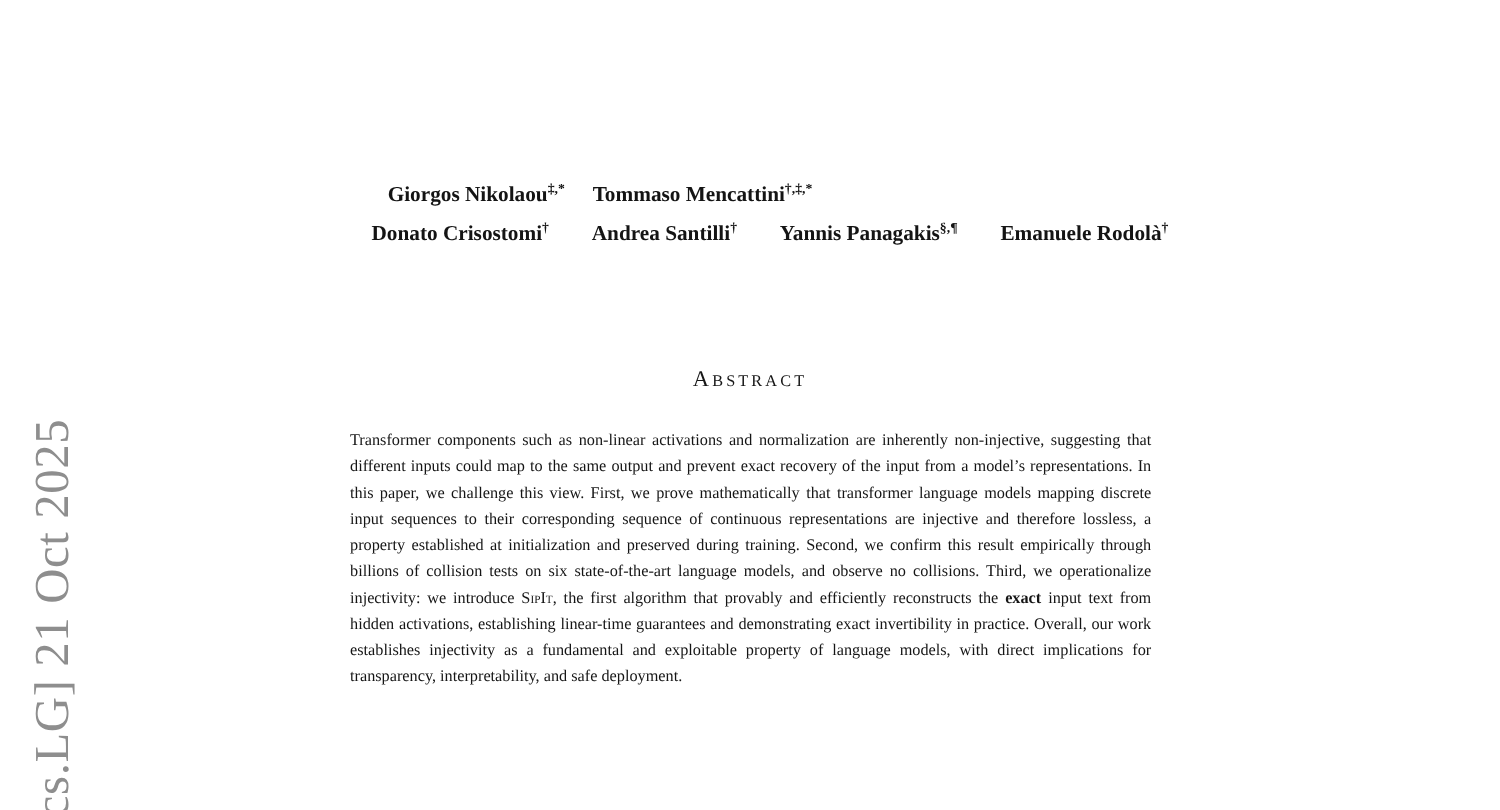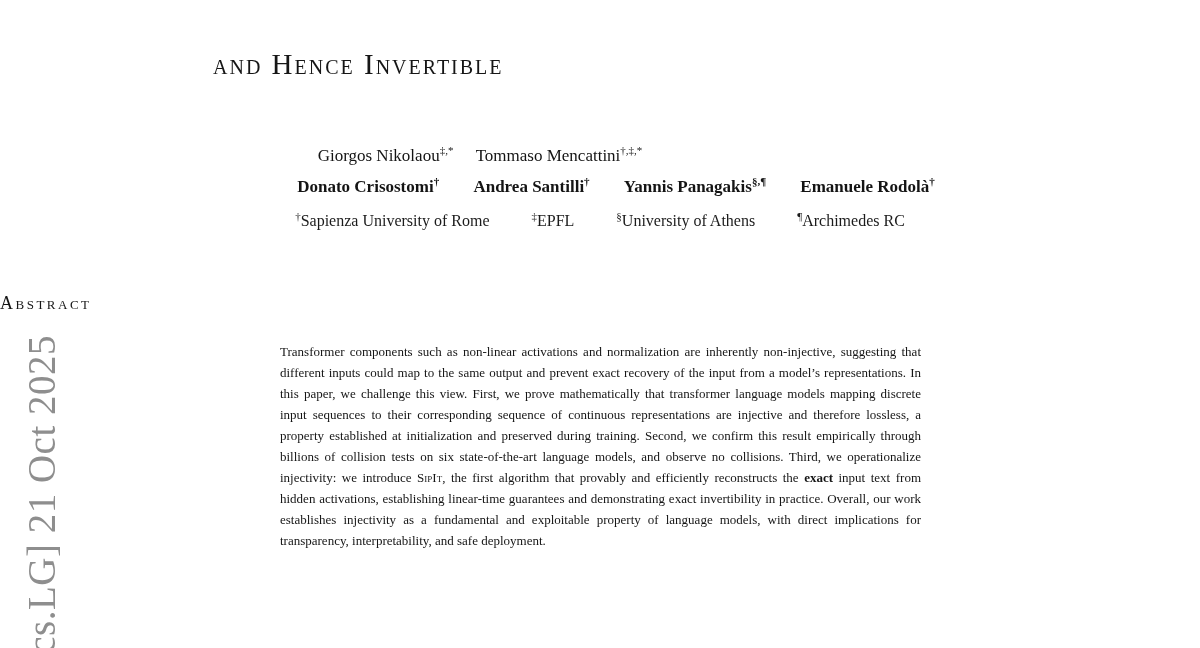--- a/index.html
+++ b/index.html
@@ -45,21 +45,21 @@
     letter-spacing: 2px;
     color: #161616;
   }
   .authors-row1 {
     position: absolute;
     left: 0;
     top: 146px;
     width: 960px;
     text-align: center;
     font-size: 17px;
-    font-weight: normal;
+    font-weight: bold;
     color: #141414;
   }
   .authors-row2 {
     position: absolute;
     left: 0;
     top: 177px;
     width: 1200px;
     text-align: center;
     font-size: 17px;
     font-weight: bold;
@@ -80,21 +80,21 @@
   .affil { margin: 0 19px; }
   sup {
     font-size: 11px;
     line-height: 0;
   }
   .abstract-heading {
     position: absolute;
     left: 0;
     top: 293px;
     width: 1200px;
-    text-align: left;
+    text-align: center;
     font-size: 18px;
     font-variant: small-caps;
     letter-spacing: 2.5px;
     color: #161616;
   }
   .abstract-body {
     position: absolute;
     left: 280px;
     top: 341px;
     width: 641px;
@@ -107,39 +107,32 @@
   .seg-smallcaps { font-variant: small-caps; }
 </style>
 </head>
 <body>
 
 <div class="page">
 
   <div class="watermark" style="color: rgb(142, 142, 142);">cs.LG] 21 Oct 2025</div>
 
   <div class="title-block">
-    <div>and Hence Invertible</div>
   </div>
 
   <div class="authors-row1">
     <span class="author"><span>Giorgos Nikolaou</span><sup>‡,*</sup></span>
     <span class="author"><span>Tommaso Mencattini</span><sup>†,‡,*</sup></span>
   </div>
 
   <div class="authors-row2">
     <span class="author"><span>Donato Crisostomi</span><sup>†</sup></span>
     <span class="author"><span>Andrea Santilli</span><sup>†</sup></span>
     <span class="author"><span>Yannis Panagakis</span><sup>§,¶</sup></span>
     <span class="author"><span>Emanuele Rodolà</span><sup>†</sup></span>
   </div>
 
-  <div class="affil-row">
-    <span class="affil"><sup>†</sup><span>Sapienza University of Rome</span></span>
-    <span class="affil"><sup>‡</sup><span>EPFL</span></span>
-    <span class="affil"><sup>§</sup><span>University of Athens</span></span>
-    <span class="affil"><sup>¶</sup><span>Archimedes RC</span></span>
-  </div>
 
   <div class="abstract-heading">Abstract</div>
 
   <div class="abstract-body"><span>Transformer components such as non-linear activations and normalization are inherently non-injective, suggesting that different inputs could map to the same output and prevent exact recovery of the input from a model’s representations. In this paper, we challenge this view. First, we prove mathematically that transformer language models mapping discrete input sequences to their corresponding sequence of continuous representations are injective and therefore lossless, a property established at initialization and preserved during training. Second, we confirm this result empirically through billions of collision tests on six state-of-the-art language models, and observe no collisions. Third, we operationalize injectivity: we introduce </span><span class="seg-smallcaps">SipIt</span><span>, the first algorithm that provably and efficiently reconstructs the </span><span class="seg-bold">exact</span><span> input text from hidden activations, establishing linear-time guarantees and demonstrating exact invertibility in practice. Overall, our work establishes injectivity as a fundamental and exploitable property of language models, with direct implications for transparency, interpretability, and safe deployment.</span></div>
 
 </div>
 
 </body></html>

